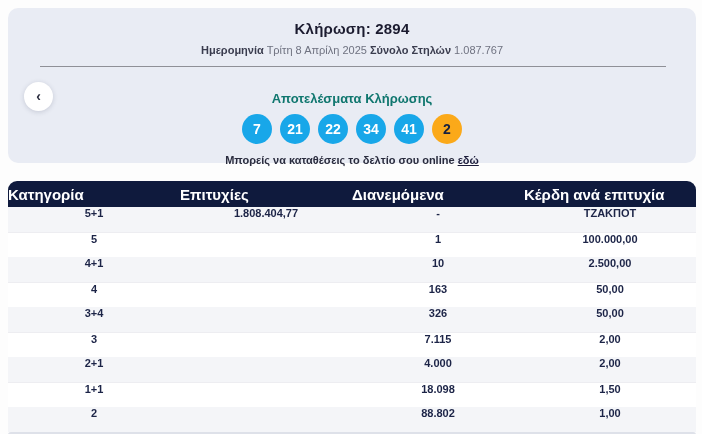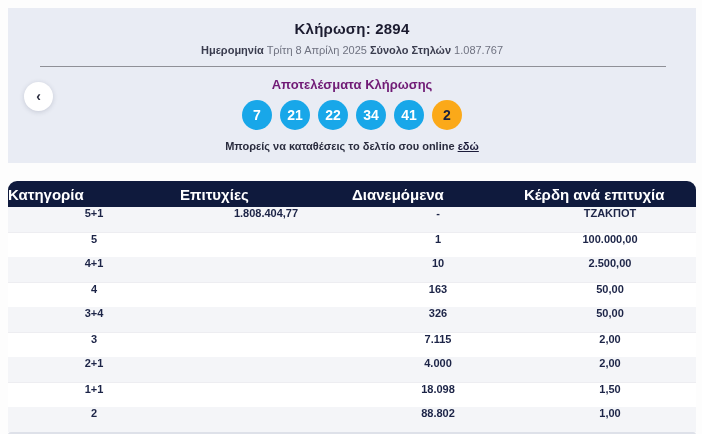--- a/index.html
+++ b/index.html
@@ -7,42 +7,42 @@
     width: 702px; height: 434px;
     background: #fdfdfd;
     font-family: "Liberation Sans", sans-serif;
     overflow: hidden;
   }
   
   .banner {
     position: absolute; left: 8px; top: 8px;
     width: 688px; height: 155px;
     background: #e9ecf4;
-    border-radius: 0;
+    border-radius: 10px;
     text-align: center;
   }
   .draw-title {
     padding-top: 12px;
     font-size: 15px; font-weight: bold;
     color: #1b1b2f; letter-spacing: .2px;
   }
   .sub-line {
     margin-top: 7px;
     font-size: 11px; color: #6f7280;
   }
   .sub-line .lbl { font-weight: bold; color: #3a3c4e; }
   .sub-line .grp + .grp { }
   .divider {
     margin: 10px 30px 0 32px;
     border: none; border-top: 1px solid #8f9097;
     height: 0;
   }
   .results-heading {
-    margin-top: 10px;
-    font-size: 13px; font-weight: bold; color: #701a75;
+    margin-top: 24px;
+    font-size: 13px; font-weight: bold; color: #0f766e;
   }
   .balls {
     margin-top: 8px;
     display: flex; justify-content: center; gap: 8px;
   }
   .ball {
     width: 30px; height: 30px; border-radius: 50%;
     background: #18a7e9; color: #ffffff;
     font-size: 14px; font-weight: bold;
     display: flex; align-items: center; justify-content: center;

